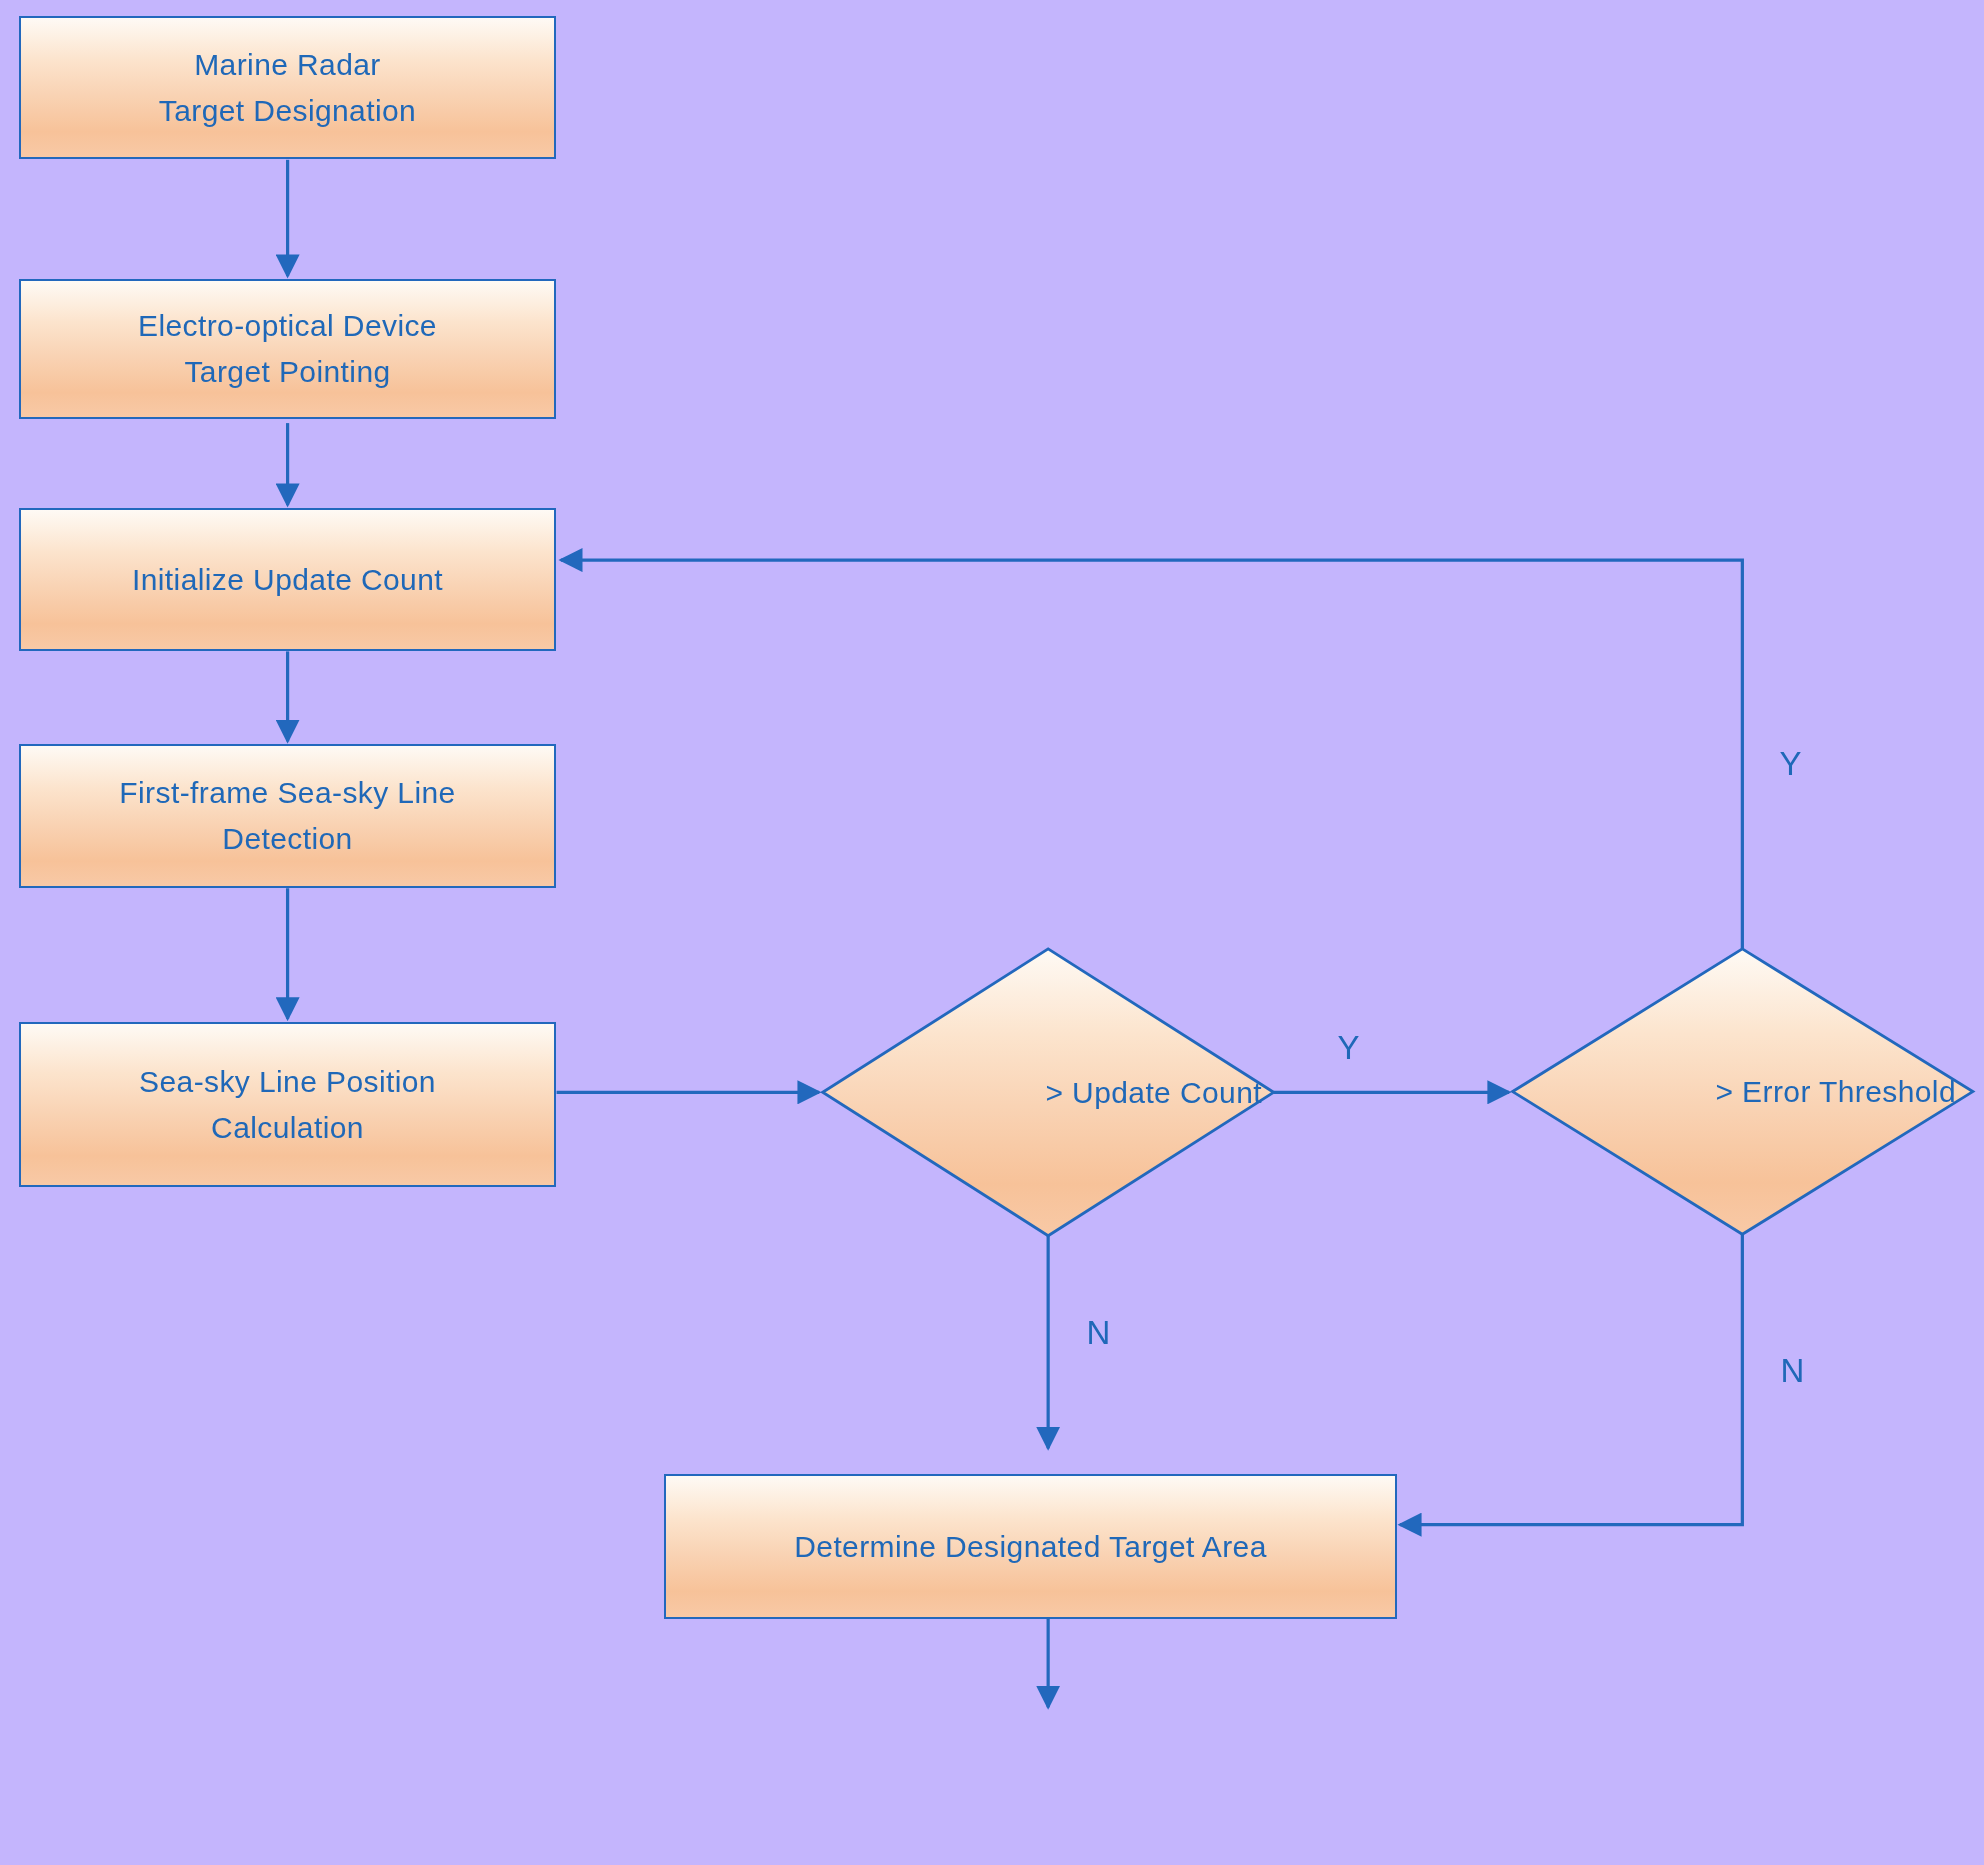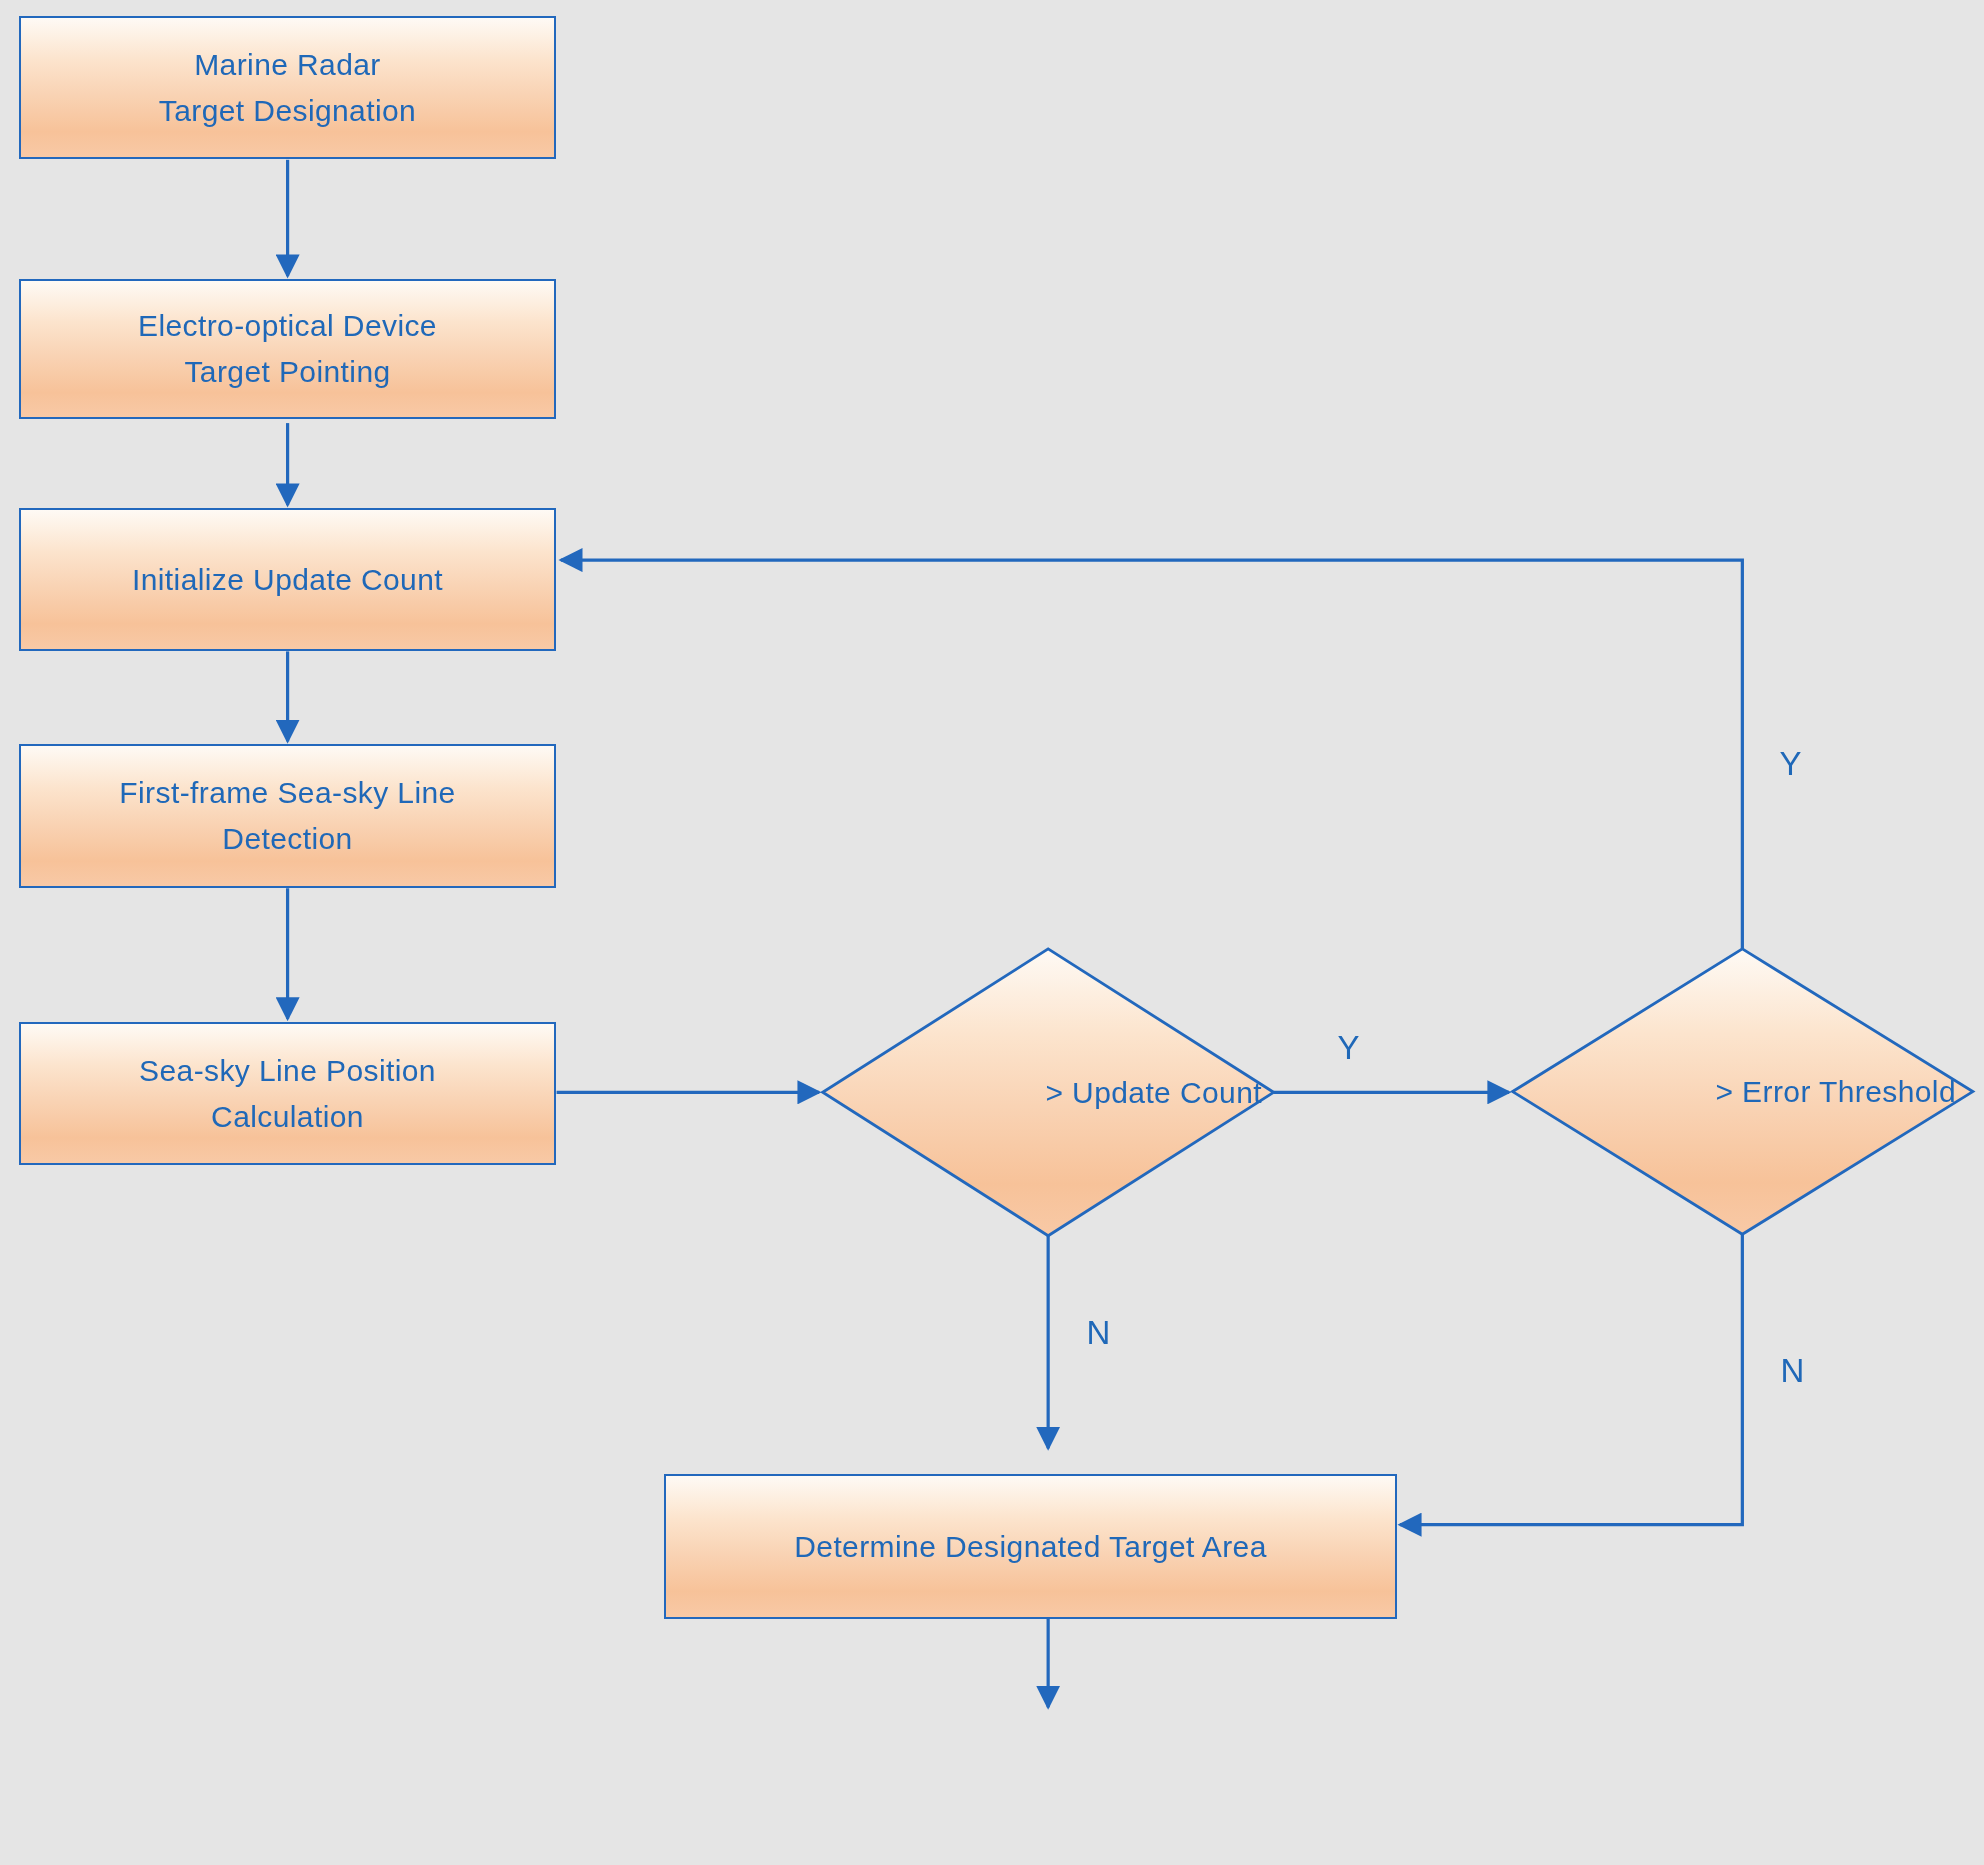--- a/index.html
+++ b/index.html
@@ -4,21 +4,21 @@
 <style>
   html, body {
     margin: 0;
     padding: 0;
     background: #ffffff;
   }
   #canvas {
     position: relative;
     width: 1985px;
     height: 1865px;
-    background: #e5e5e5;
+    background: #c4b5fd;
     font-family: "Liberation Sans", sans-serif;
     overflow: hidden;
   }
   #connector-layer {
     position: absolute;
     left: 0; top: 0;
     width: 1985px;
     height: 1865px;
   }
   .node {
@@ -112,21 +112,21 @@
 
   <div class="node" style="left:19px; top:508px; width:537px; height:143px;">
     <span class="node-label">Initialize Update Count</span>
   </div>
 
   <div class="node" style="left:19px; top:744px; width:537px; height:144px;">
     <span class="node-label">First-frame Sea-sky Line
 Detection</span>
   </div>
 
-  <div class="node" style="left:19px; top:1022px; width:537px; height:143px;">
+  <div class="node" style="left:19px; top:1022px; width:537px; height:165px;">
     <span class="node-label">Sea-sky Line Position
 Calculation</span>
   </div>
 
   <div class="node" style="left:664px; top:1452px; width:733px; height:145px;margin-top:22px;">
     <span class="node-label">Determine Designated Target Area</span>
   </div>
 
 
   <div class="diamond-label-wrap" style="left:834px; top:1057px; width:428px; height:71px;">

